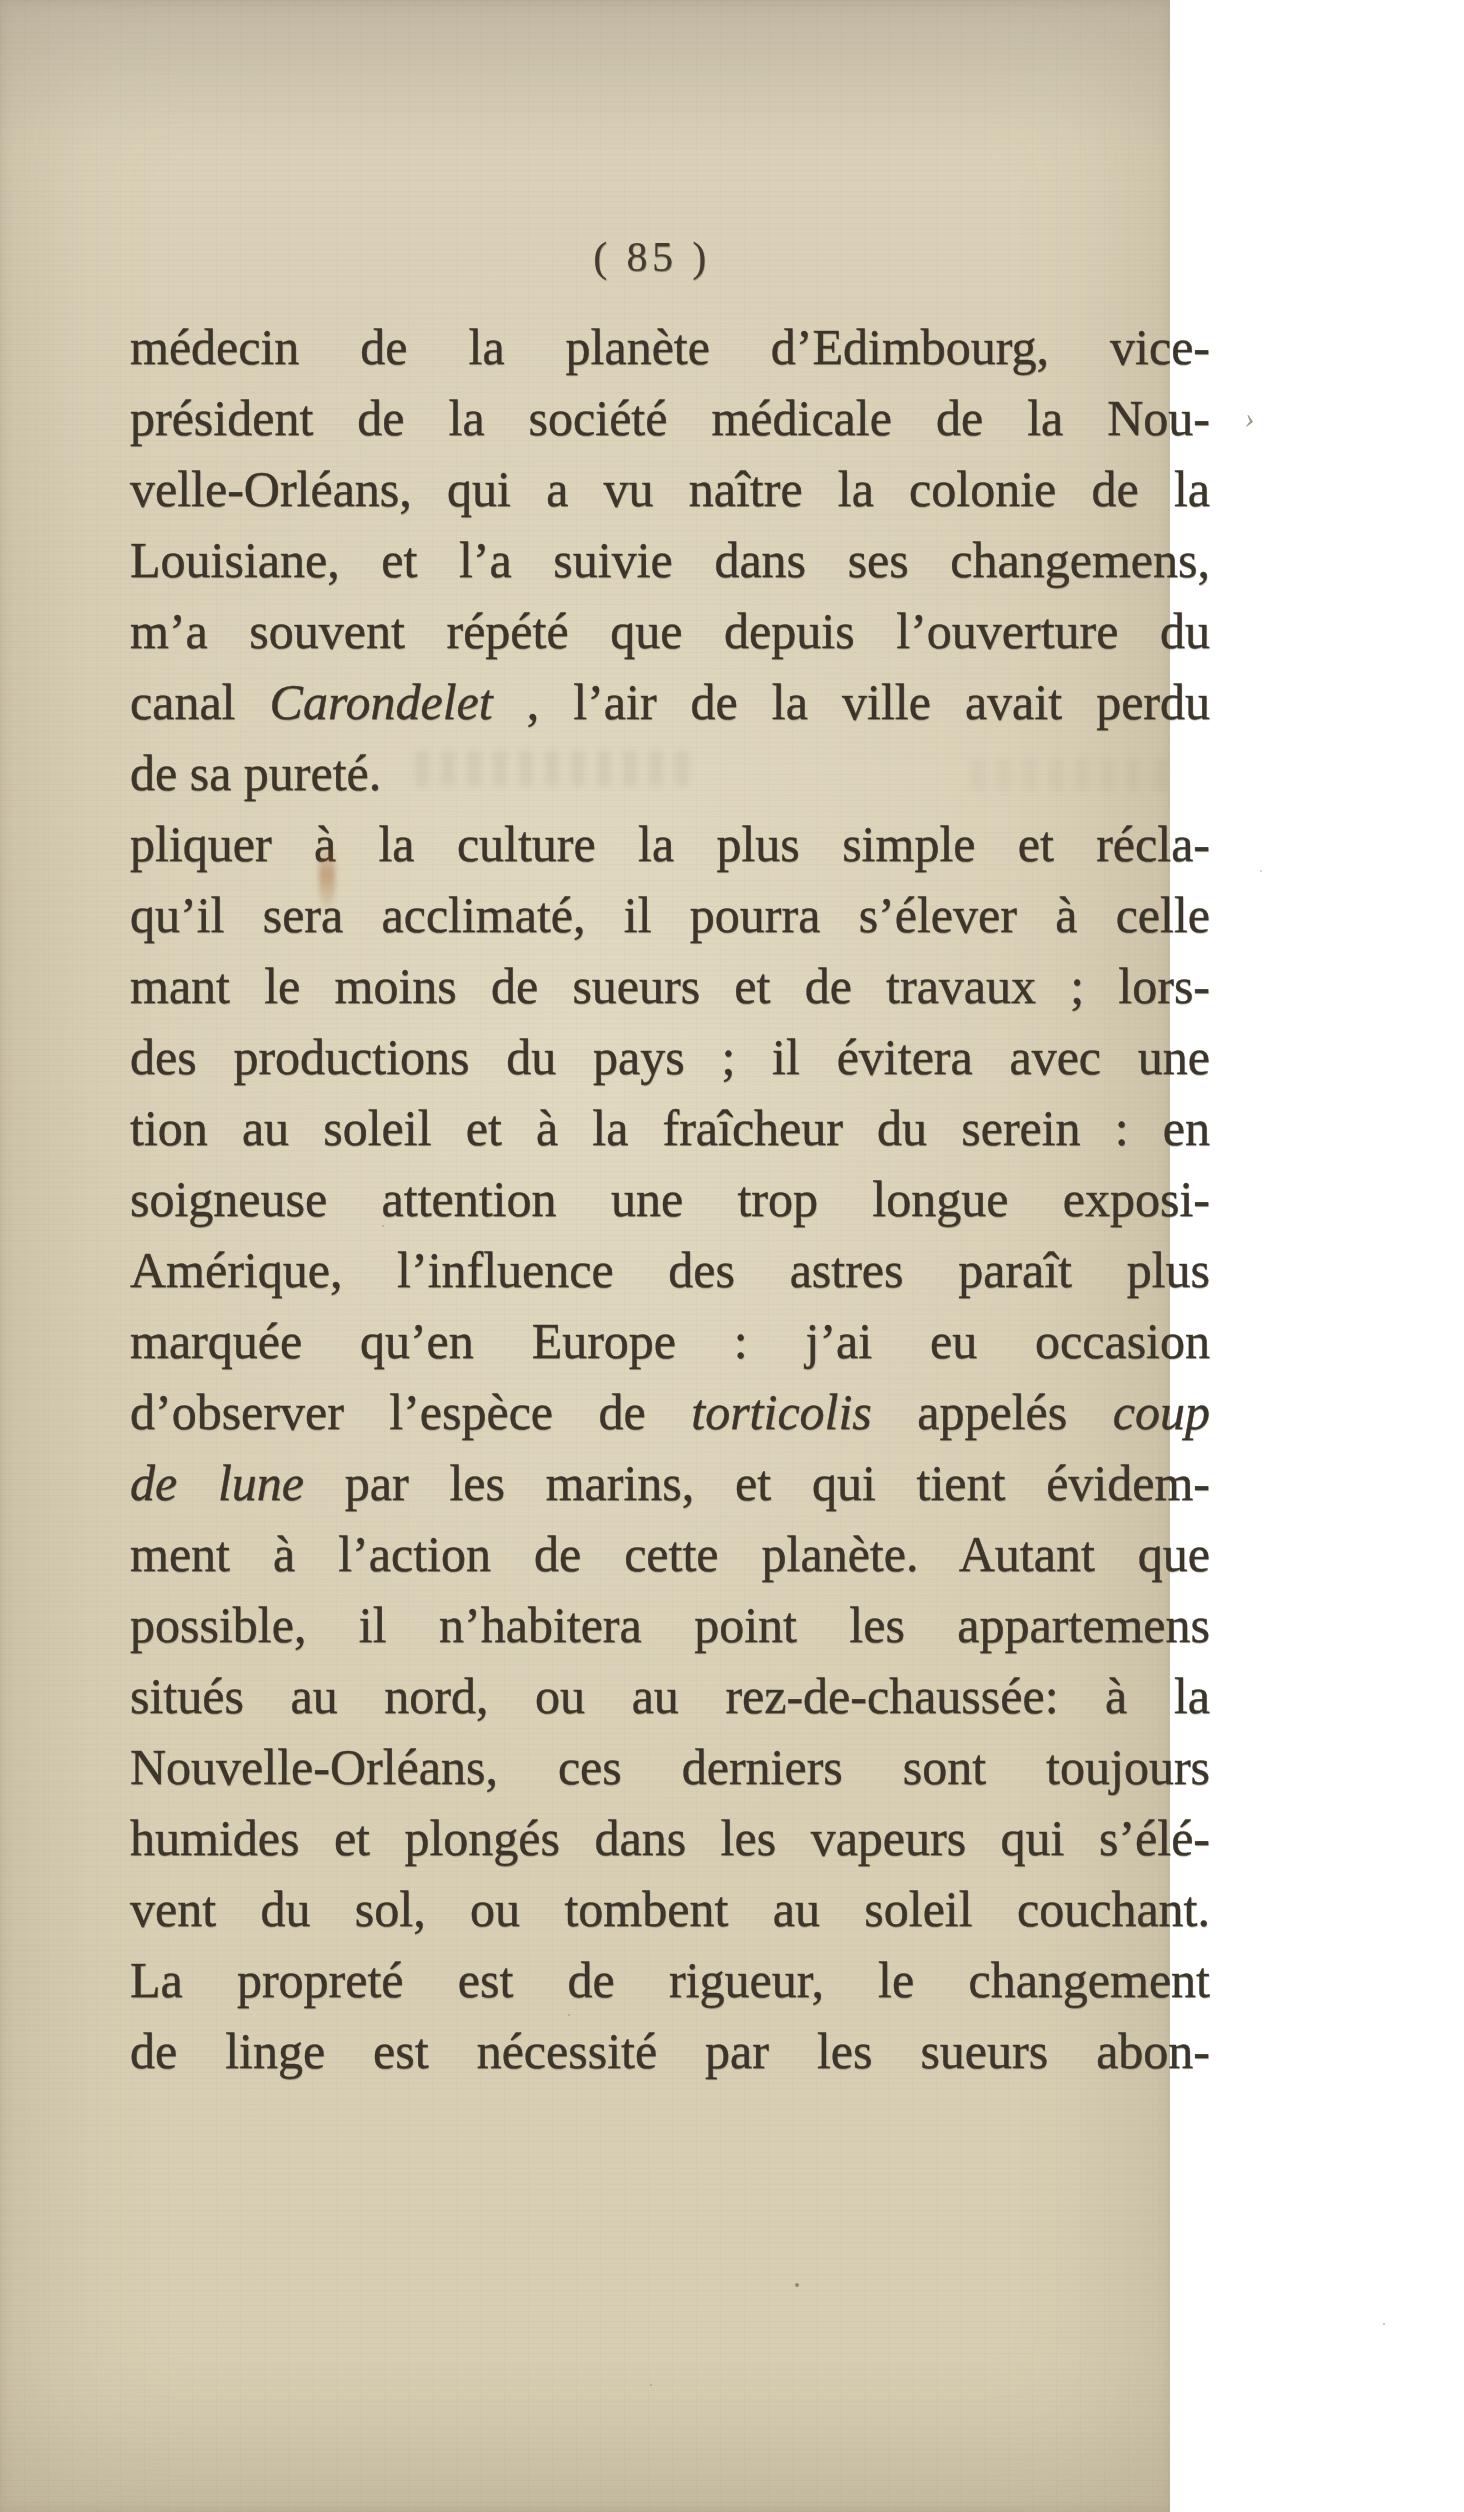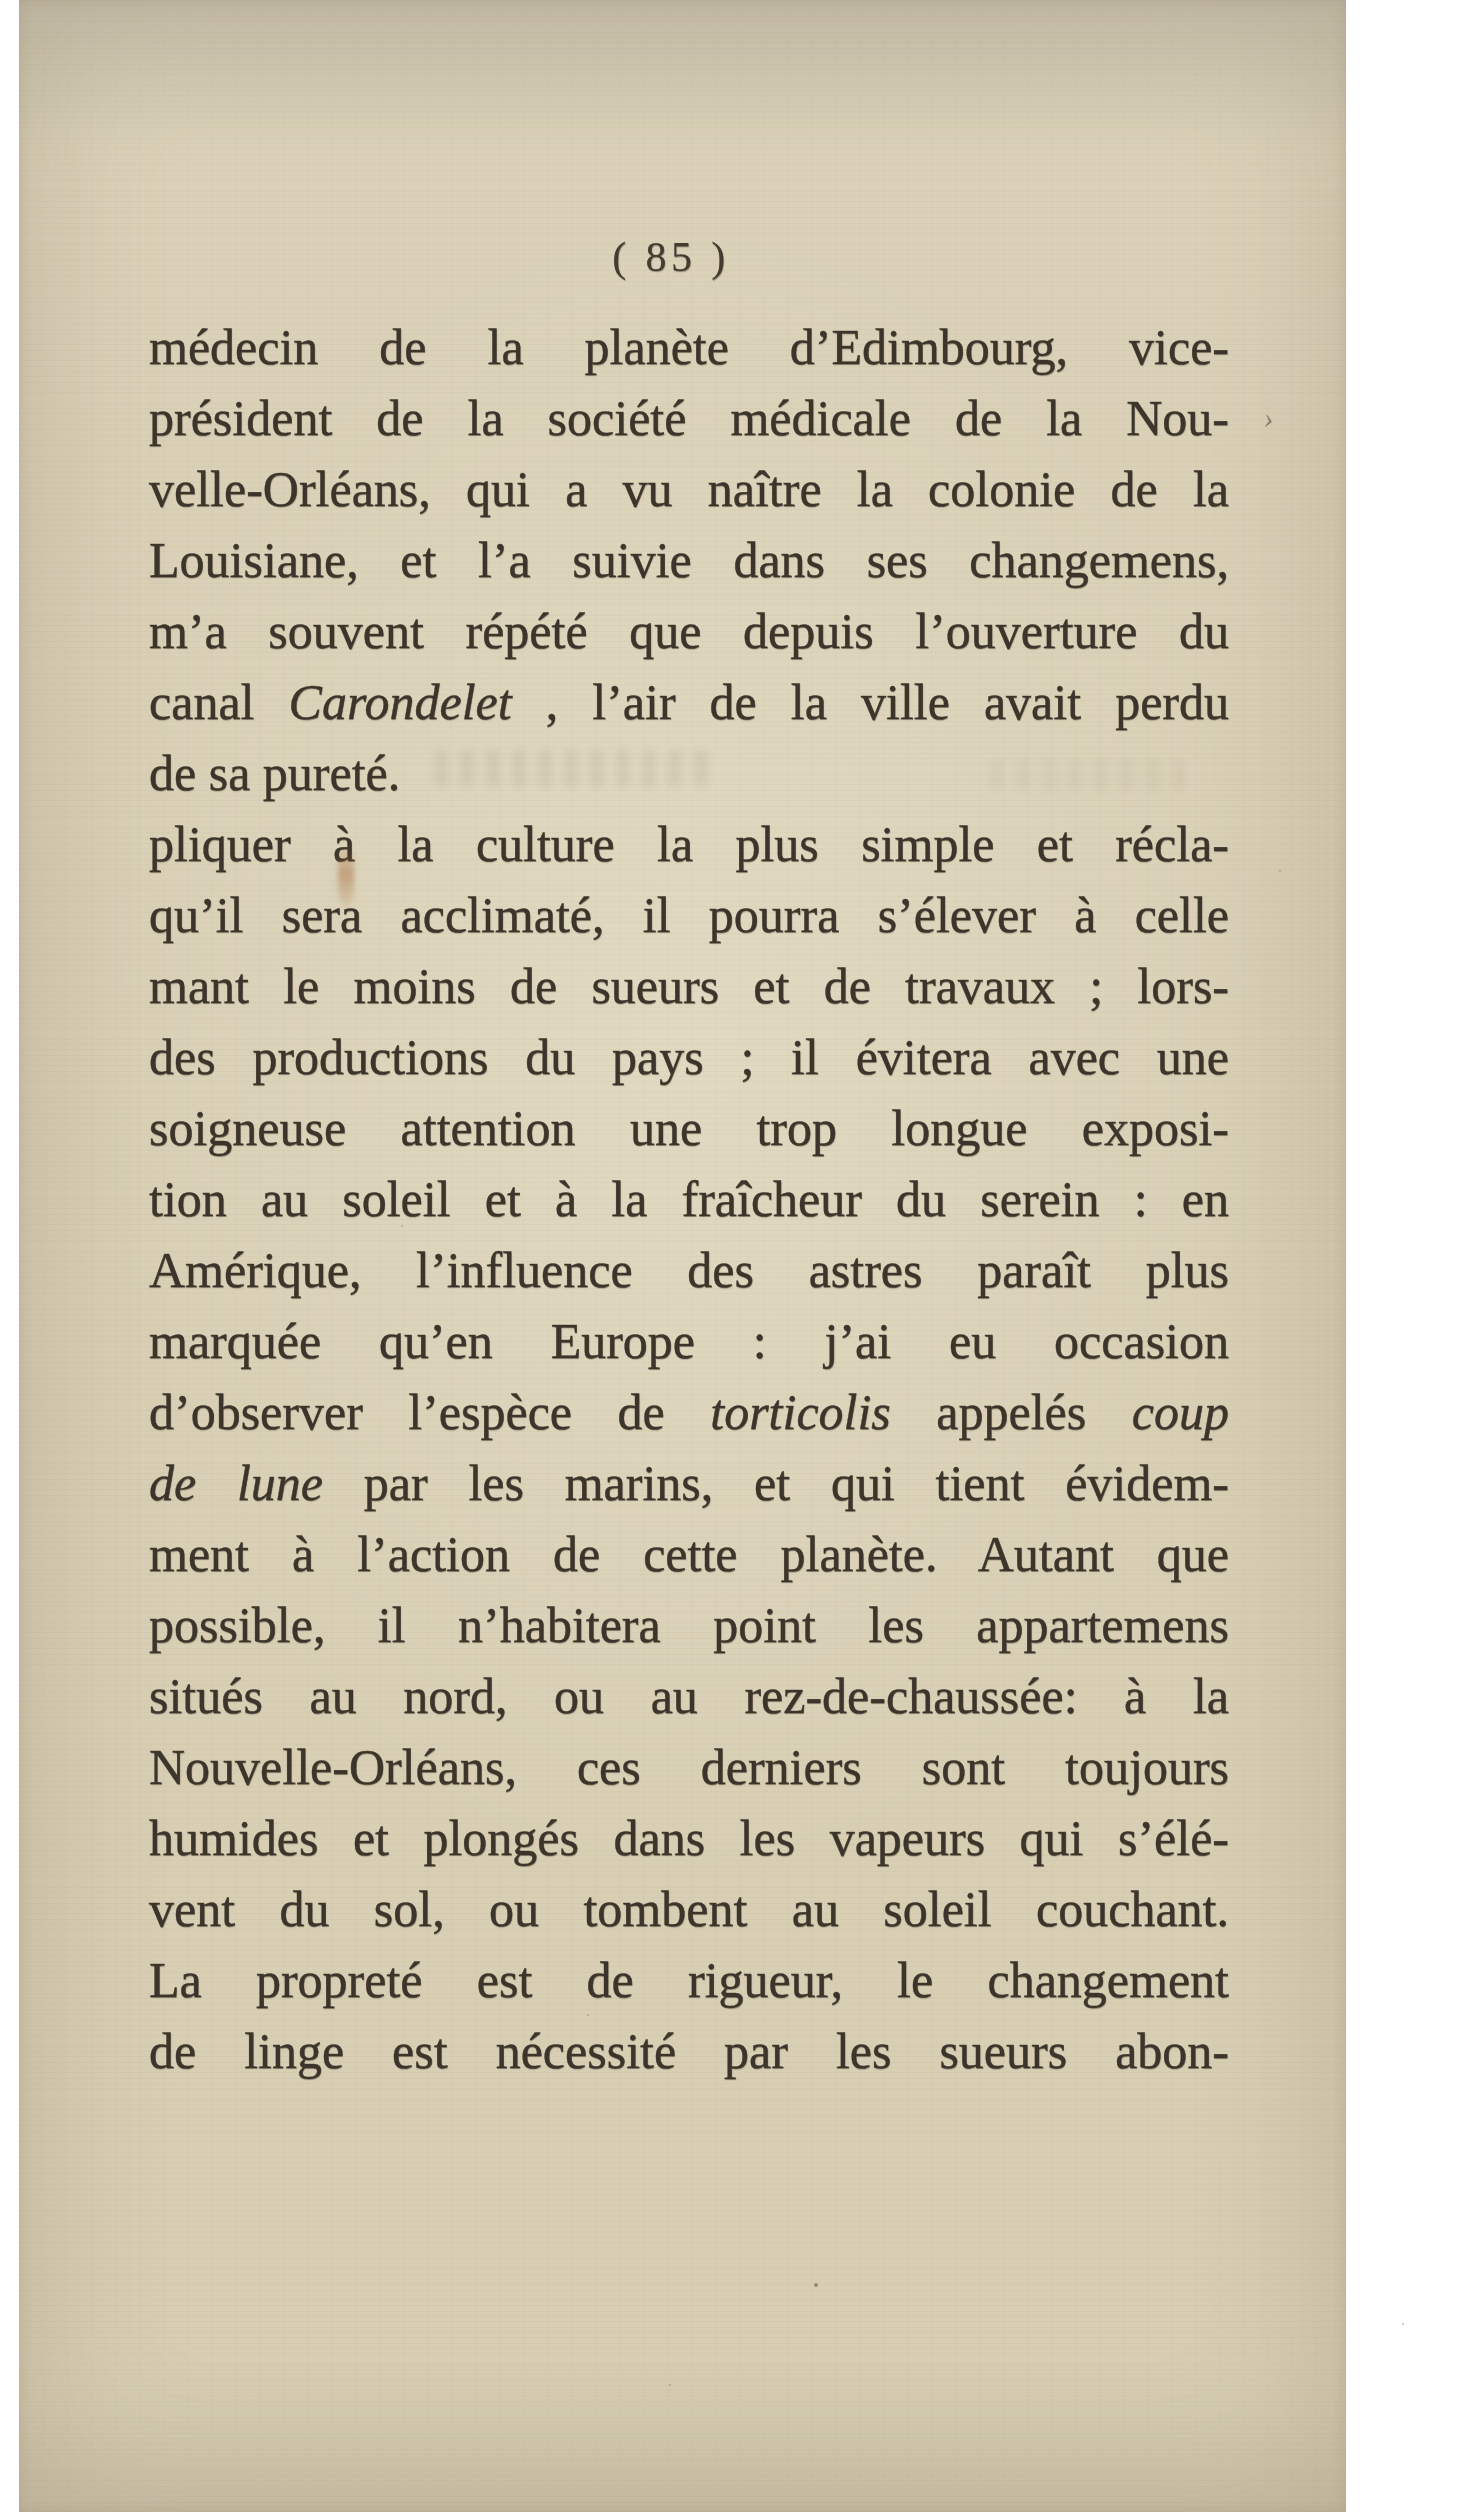--- a/index.html
+++ b/index.html
@@ -3,30 +3,29 @@
 <meta charset="utf-8">
 <style>
   html, body { margin: 0; padding: 0; }
   body {
     width: 1465px; height: 2512px;
     font-family: "Liberation Serif", "DejaVu Serif", serif;
     overflow: hidden;
   }
   .sheet {
     position: relative;
-    width: 1327px; height: 2512px;
+    width: 1170px; height: 2512px;
     background:
       linear-gradient(180deg, rgba(150,145,136,0.16) 0px, rgba(150,145,136,0.08) 84px, rgba(150,145,136,0) 151px),
       linear-gradient(0deg, rgba(150,140,118,0.10) 0px, rgba(150,140,118,0) 124px),
       repeating-linear-gradient(180deg, rgba(128,112,86,0.045) 0px, rgba(128,112,86,0.045) 0.9px, rgba(0,0,0,0) 0.9px, rgba(0,0,0,0) 5.3px),
       repeating-linear-gradient(90deg, rgba(128,112,86,0.03) 0px, rgba(128,112,86,0.03) 0.9px, rgba(0,0,0,0) 0.9px, rgba(0,0,0,0) 24px),
       radial-gradient(ellipse 60% 45% at 50% 42%, rgba(255,250,233,0.22), rgba(255,250,233,0) 75%),
       linear-gradient(180deg, #d5ccb5 0%, #dad1b8 6%, #d8cfb5 55%, #d7ceb3 92%, #d4cbb1 100%);
     box-shadow: inset 0 0 133px 22px rgba(122,107,82,0.20), inset 0 0 12.4px rgba(120,105,80,0.18);
-    margin-left: 19px;
   }
   .page-number {
     position: absolute;
     left: 497px; top: 222px; width: 310px;
     text-align: center;
     font-size: 42px; line-height: 71px;
     letter-spacing: 4.4px;
     color: #453c30;
     text-shadow: 0.4px 0.6px 0.9px rgba(58,48,36,0.55);
   }
@@ -97,22 +96,22 @@
       <div class="line"><span>président de la société médicale de la Nou-</span></div>
       <div class="line"><span>velle-Orléans, qui a vu naître la colonie de la</span></div>
       <div class="line"><span>Louisiane, et l’a suivie dans ses changemens,</span></div>
       <div class="line"><span>m’a souvent répété que depuis l’ouverture du</span></div>
       <div class="line"><span>canal </span><span class="it">Carondelet</span><span> , l’air de la ville avait perdu</span></div>
       <div class="line short"><span>de sa pureté.</span></div>
       <div class="line"><span>pliquer à la culture la plus simple et récla-</span></div>
       <div class="line"><span>qu’il sera acclimaté, il pourra s’élever à celle</span></div>
       <div class="line"><span>mant le moins de sueurs et de travaux ; lors-</span></div>
       <div class="line"><span>des productions du pays ; il évitera avec une</span></div>
+      <div class="line"><span>tion au soleil et à la fraîcheur du serein : en</span></div>
       <div class="line"><span>soigneuse attention une trop longue exposi-</span></div>
-      <div class="line"><span>tion au soleil et à la fraîcheur du serein : en</span></div>
       <div class="line"><span>Amérique, l’influence des astres paraît plus</span></div>
       <div class="line"><span>marquée qu’en Europe : j’ai eu occasion</span></div>
       <div class="line"><span>d’observer l’espèce de </span><span class="it">torticolis</span><span> appelés </span><span class="it">coup</span></div>
       <div class="line"><span class="it">de lune</span><span> par les marins, et qui tient évidem-</span></div>
       <div class="line"><span>ment à l’action de cette planète. Autant que</span></div>
       <div class="line"><span>possible, il n’habitera point les appartemens</span></div>
       <div class="line"><span>situés au nord, ou au rez-de-chaussée: à la</span></div>
       <div class="line"><span>Nouvelle-Orléans, ces derniers sont toujours</span></div>
       <div class="line"><span>humides et plongés dans les vapeurs qui s’élé-</span></div>
       <div class="line"><span>vent du sol, ou tombent au soleil couchant.</span></div>

